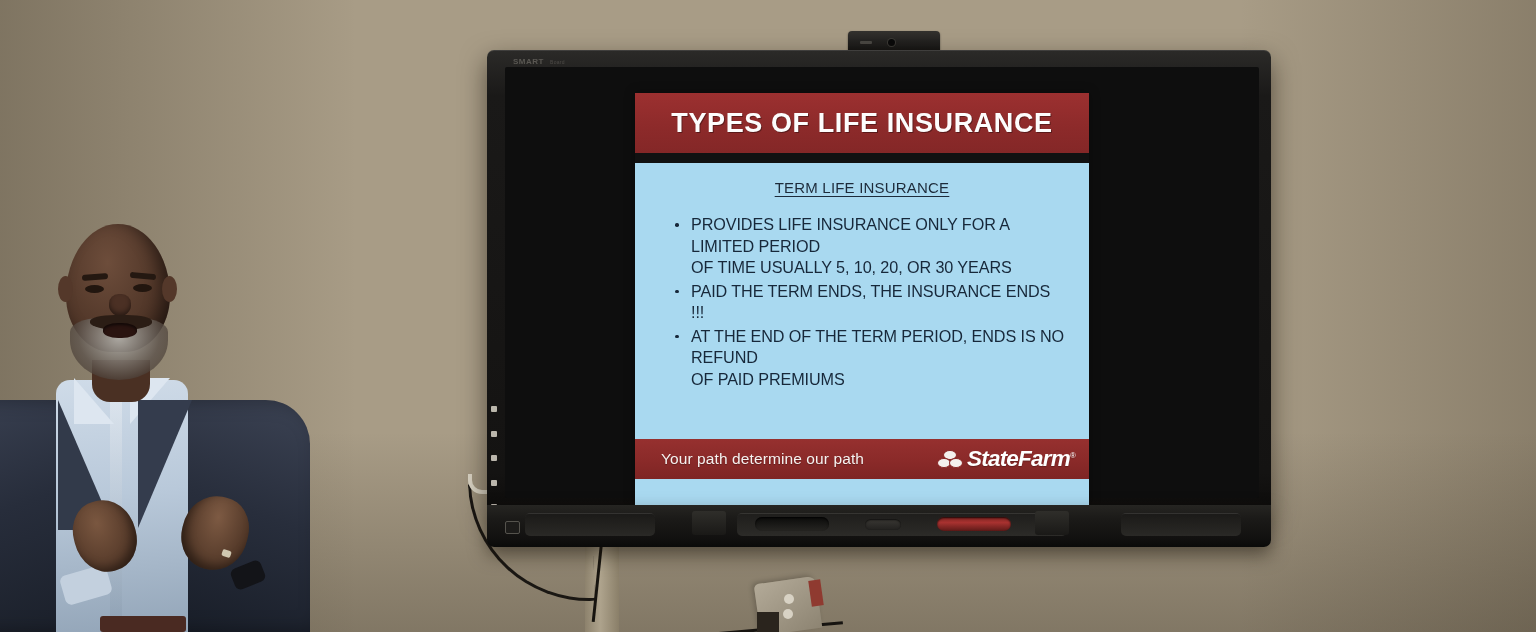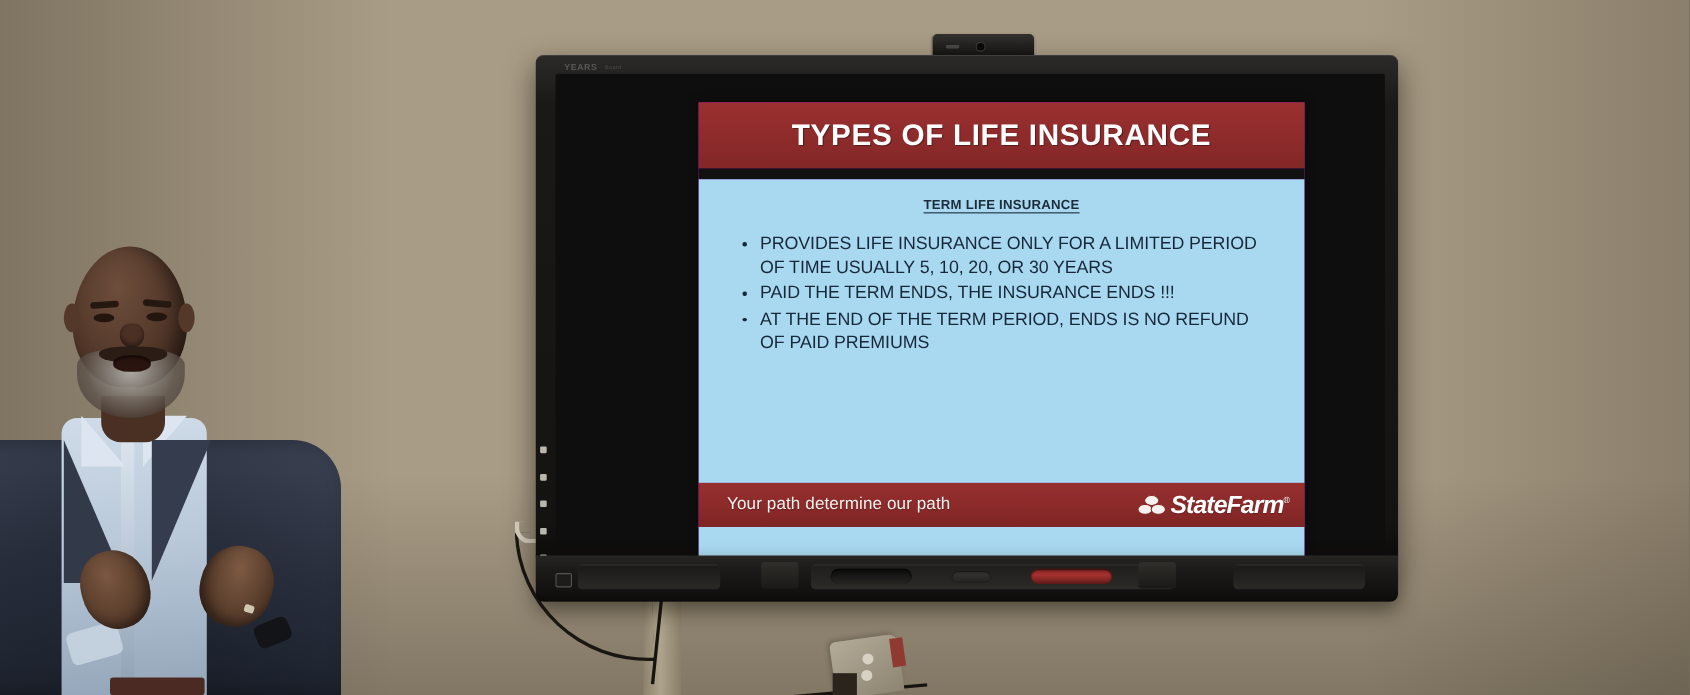--- a/index.html
+++ b/index.html
@@ -180,22 +180,22 @@
     width: 13px; height: 11px;
     background: #2a2825;
     border: 1px solid #4a4843;
     border-radius: 2px;
   }
 
   
   .slide {
     position: absolute;
     left: 130px; top: 26px;
-    width: 551px; height: 414px;
-    background: #a21caf;
+    width: 454px; height: 414px;
+    background: #0f766e;
     overflow: hidden;
     box-shadow: 0 0 10px rgba(0,0,0,0.35);
   }
   .slide-titlebar {
     height: 60px;
     background: linear-gradient(180deg, #9c3030, #8c2a2a 60%, #842727);
     display: flex;
     align-items: center;
     justify-content: center;
   }
@@ -213,22 +213,22 @@
   }
   .slide-body {
     position: relative;
     height: 276px;
     background: #a9d9f0;
     padding: 16px 22px 0 22px;
     box-sizing: border-box;
   }
   .slide-subtitle {
     text-align: center;
-    font-size: 12px;
-    font-weight: bold;
+    font-size: 15px;
+    font-weight: normal;
     color: #1d2b3a;
     letter-spacing: 0.2px;
     text-decoration: underline;
     text-underline-offset: 3px;
     margin-bottom: 18px;
   }
   .bullets {
     list-style: none;
     margin: 0;
     padding: 0 0 0 18px;
@@ -597,21 +597,21 @@
   <div class="cable cable-c"></div>
   <div class="cable-white"></div>
   <div class="cable-plug"></div>
 
   <div class="webcam">
     <div class="webcam-led"></div>
     <div class="webcam-lens"></div>
   </div>
 
   <div class="display">
-    <div class="brand-smart">YEARS</div>
+    <div class="brand-smart">SMART</div>
     <div class="brand-sub">Board</div>
 
     <div class="port-strip">
       <div class="port-led"></div>
       <div class="port-led"></div>
       <div class="port-led"></div>
       <div class="port-led"></div>
       <div class="port-led"></div>
     </div>
     <div class="side-jack"></div>

